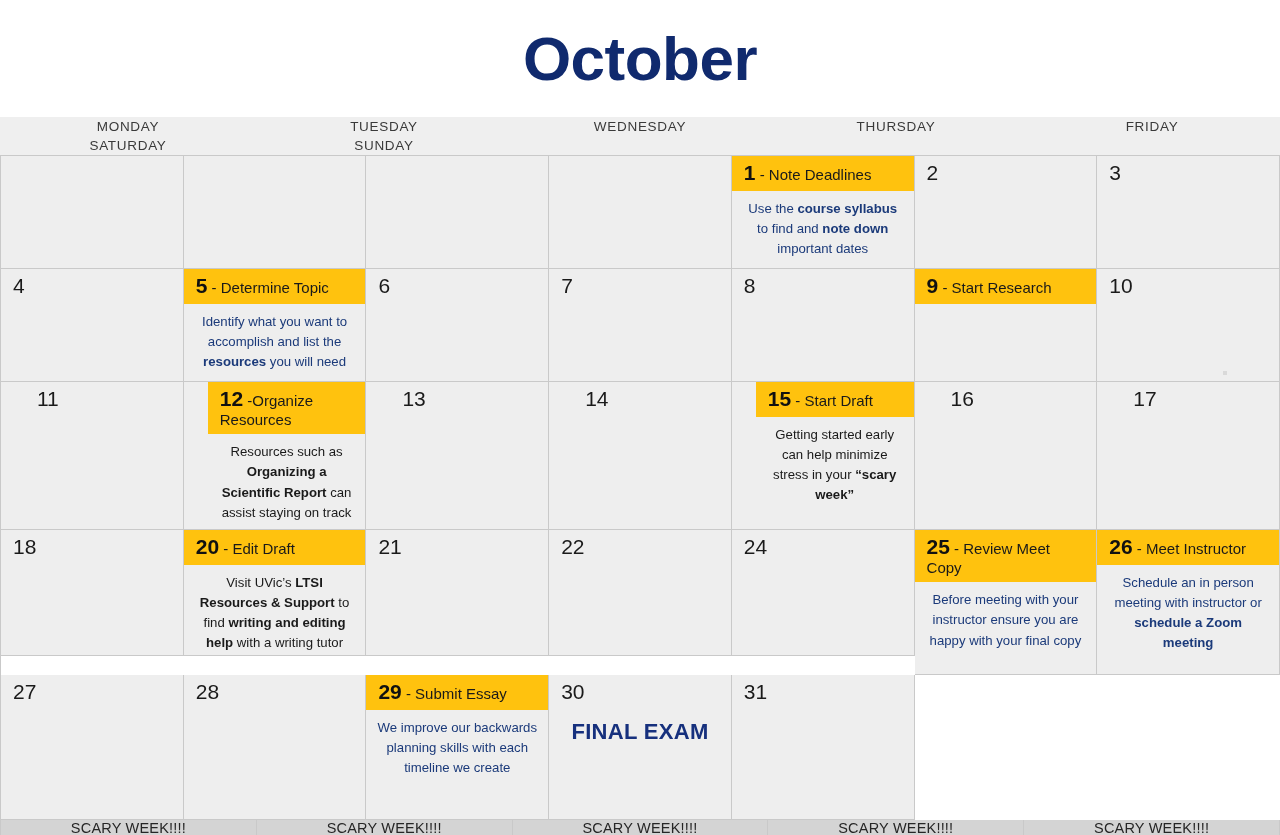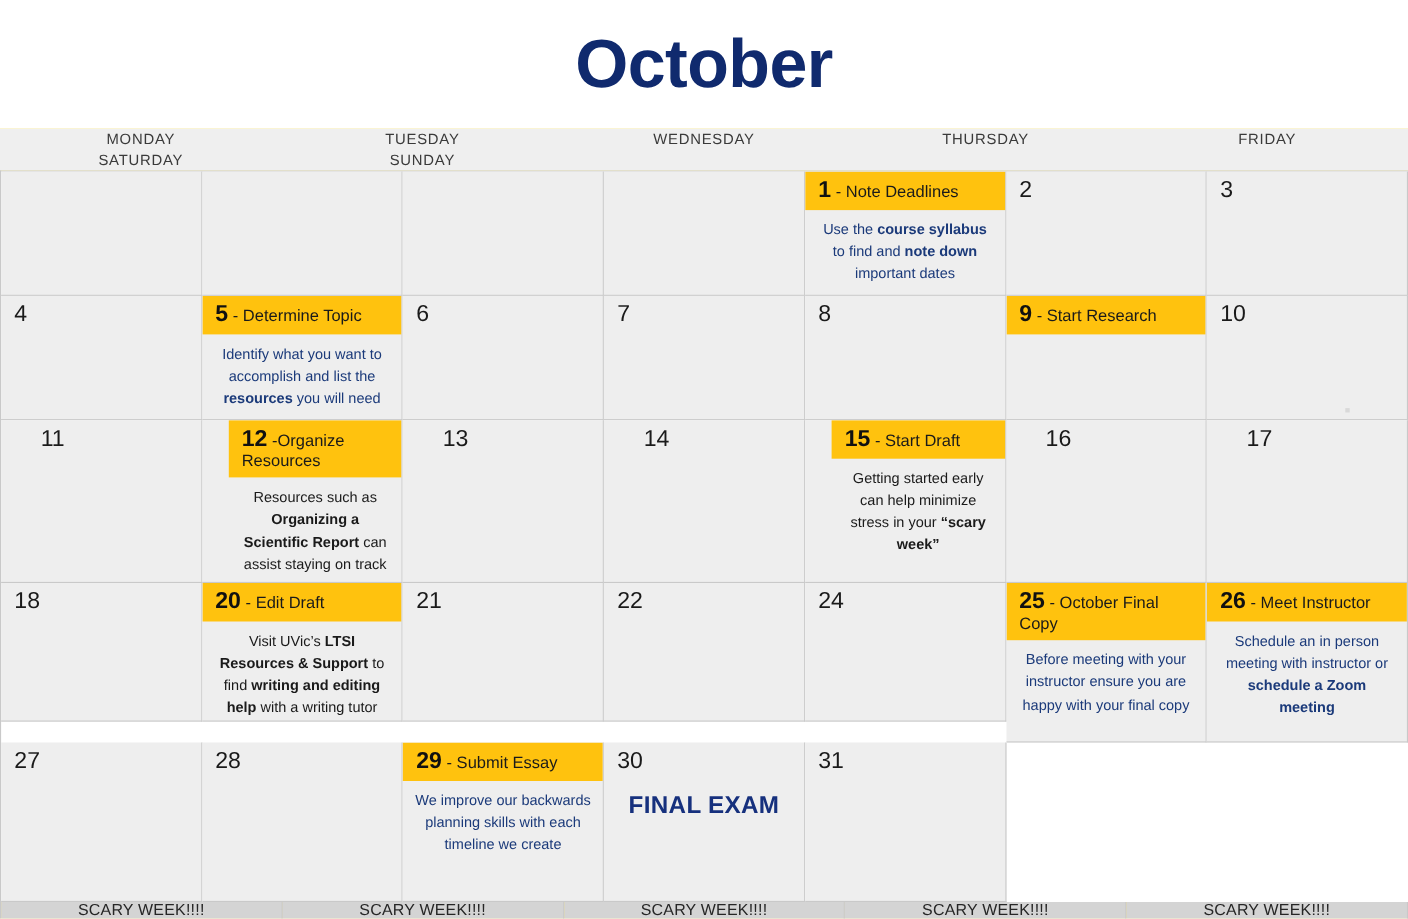--- a/index.html
+++ b/index.html
@@ -12,21 +12,21 @@
     width: 1280px;
     height: 835px;
     font-family: "Liberation Sans", sans-serif;
     overflow: hidden;
   }
 
   .page {
     width: 1280px;
     height: 835px;
     position: relative;
-    background: #fde047;
+    background: #14532d;
     display: flex;
     flex-direction: column;
   }
 
   
   .title-bar {
     height: 117px;
     background: #ffffff;
     display: flex;
     align-items: center;
@@ -258,21 +258,21 @@
       <div class="day-cell r3">
         <div class="date-plain">21</div>
       </div>
       <div class="day-cell r3">
         <div class="date-plain">22</div>
       </div>
       <div class="day-cell r3">
         <div class="date-plain">24</div>
       </div>
       <div class="day-cell r4">
-        <div class="event-head"><span class="event-num">25</span><span class="event-label"> - October Final Copy</span></div>
+        <div class="event-head"><span class="event-num">25</span><span class="event-label"> - Review Meet Copy</span></div>
         <div class="event-body navy"><span>Before meeting with your instructor ensure you are happy with your final copy</span></div>
       </div>
       <div class="day-cell r4">
         <div class="event-head"><span class="event-num">26</span><span class="event-label"> - Meet Instructor</span></div>
         <div class="event-body navy"><span>Schedule an in person meeting with instructor or </span><b>schedule a Zoom meeting</b></div>
       </div>
       <div class="day-cell r4">
         <div class="date-plain">27</div>
       </div>
       <div class="day-cell r4">

